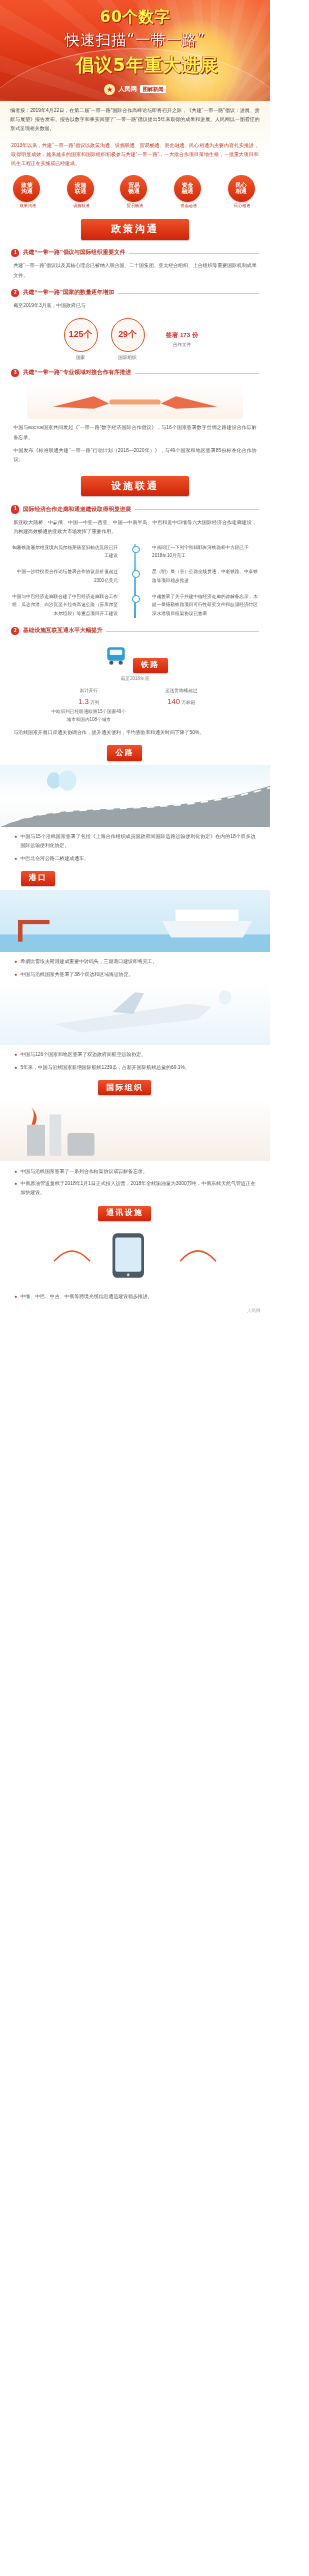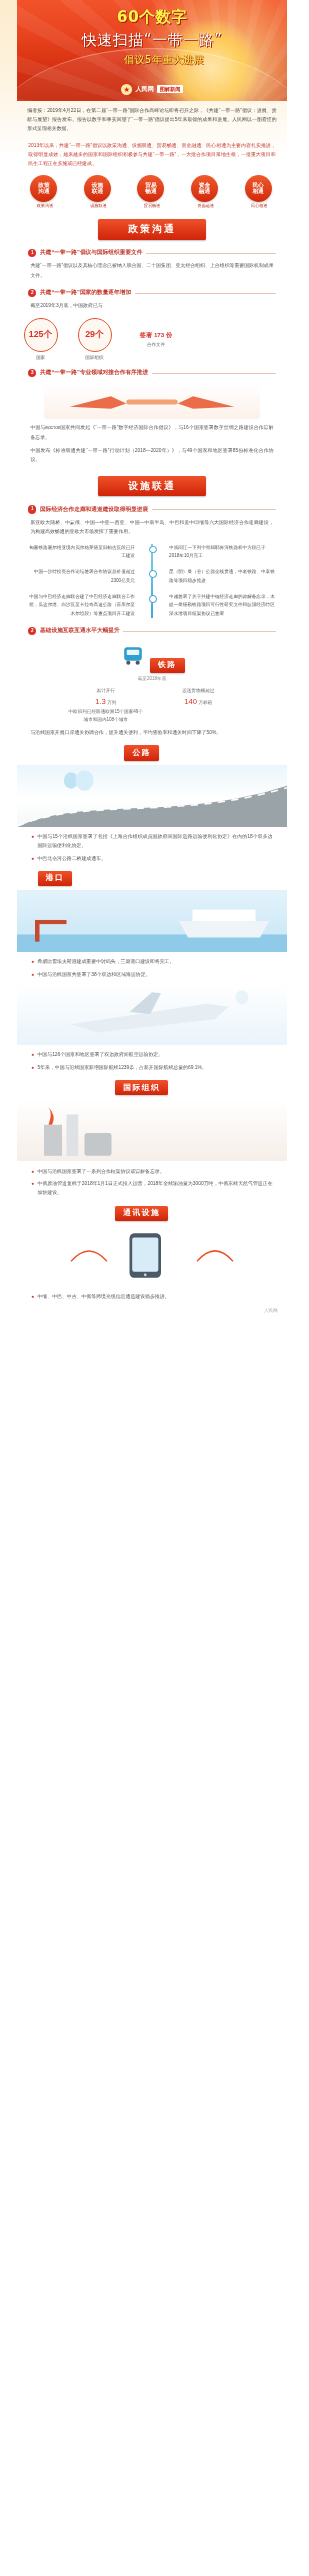--- a/index.html
+++ b/index.html
@@ -5,21 +5,20 @@
   html,body{margin:0;padding:0;background:#fff;}
   body{
     font-family:"Liberation Sans","DejaVu Sans",sans-serif;
     width:309px;
   }
   .page{
     width:270px;
     position:relative;
     background:linear-gradient(#fdeccd 0%,#fdf3e0 6%,#ffffff 12%,#ffffff 100%);
     overflow:hidden;
-    padding-left:17px;
   }
 
   
   .hero{
     position:relative;
     height:101px;
     background:
       radial-gradient(circle at 78% 70%, rgba(255,230,150,.95) 0%, rgba(255,190,70,.0) 45%),
       linear-gradient(180deg,#f2532a 0%,#e8431f 35%,#d93313 62%,#c62a0d 100%);
     overflow:hidden;
@@ -48,21 +47,21 @@
     font-size:15.5px;font-weight:bold;color:#fff34a;letter-spacing:0.5px;
     text-shadow:1px 1px 0 #a3210a, -0.5px -0.5px 0 #a3210a;
     font-family:"DejaVu Sans",sans-serif;
   }
   .hero-title .l2{
     font-size:15px;font-weight:normal;color:#ffffff;margin-top:3.1px;letter-spacing:0.5px;
     text-shadow:1px 1px 0 #a3210a,-0.5px -0.5px 0 #a3210a;
     font-family:"DejaVu Sans",sans-serif;
   }
   .hero-title .l3{
-    font-size:10px;font-weight:normal;color:#fff34a;margin-top:3.1px;letter-spacing:0.5px;
+    font-size:18px;font-weight:bold;color:#fff34a;margin-top:3.1px;letter-spacing:0.5px;
     text-shadow:1px 1px 0 #a3210a,-0.5px -0.5px 0 #a3210a;
     font-family:"DejaVu Sans",sans-serif;
     margin-left:24px;
   }
   .hero-brand{
     position:absolute;left:50%;transform:translateX(-50%);bottom:6.2px;
     display:flex;align-items:center;gap:3.1px;z-index:5;
   }
   .hero-brand .star{
     width:11.3px;height:11.3px;border-radius:50%;
@@ -127,21 +126,21 @@
   }
   .numline .txt{font-size:5.7px;color:#c0392b;font-weight:bold;}
   .numline .rule{flex:1;height:0.5px;background:#e8c7b6;}
 
   .para{
     margin:4.1px 13.4px 0 13.4px;font-size:4.9px;line-height:1.9;color:#555;text-align:justify;
   }
 
   
   .statrow{
-    display:flex;justify-content:flex-start;gap:7px;margin:7.2px 0 0 0;align-items:center;
+    display:flex;justify-content:center;gap:0;margin:7.2px 0 0 0;align-items:center;
   }
   .stat{
     text-align:center;width:47px;
   }
   .stat .circ{
     width:32px;height:32px;margin:0 auto;border-radius:50%;
     border:1px solid #e05a2c;display:flex;align-items:center;justify-content:center;
     color:#d7332a;font-size:8.8px;font-weight:bold;background:#fff7f2;
   }
   .stat .lbl{font-size:4.6px;color:#666;margin-top:2.6px;}

